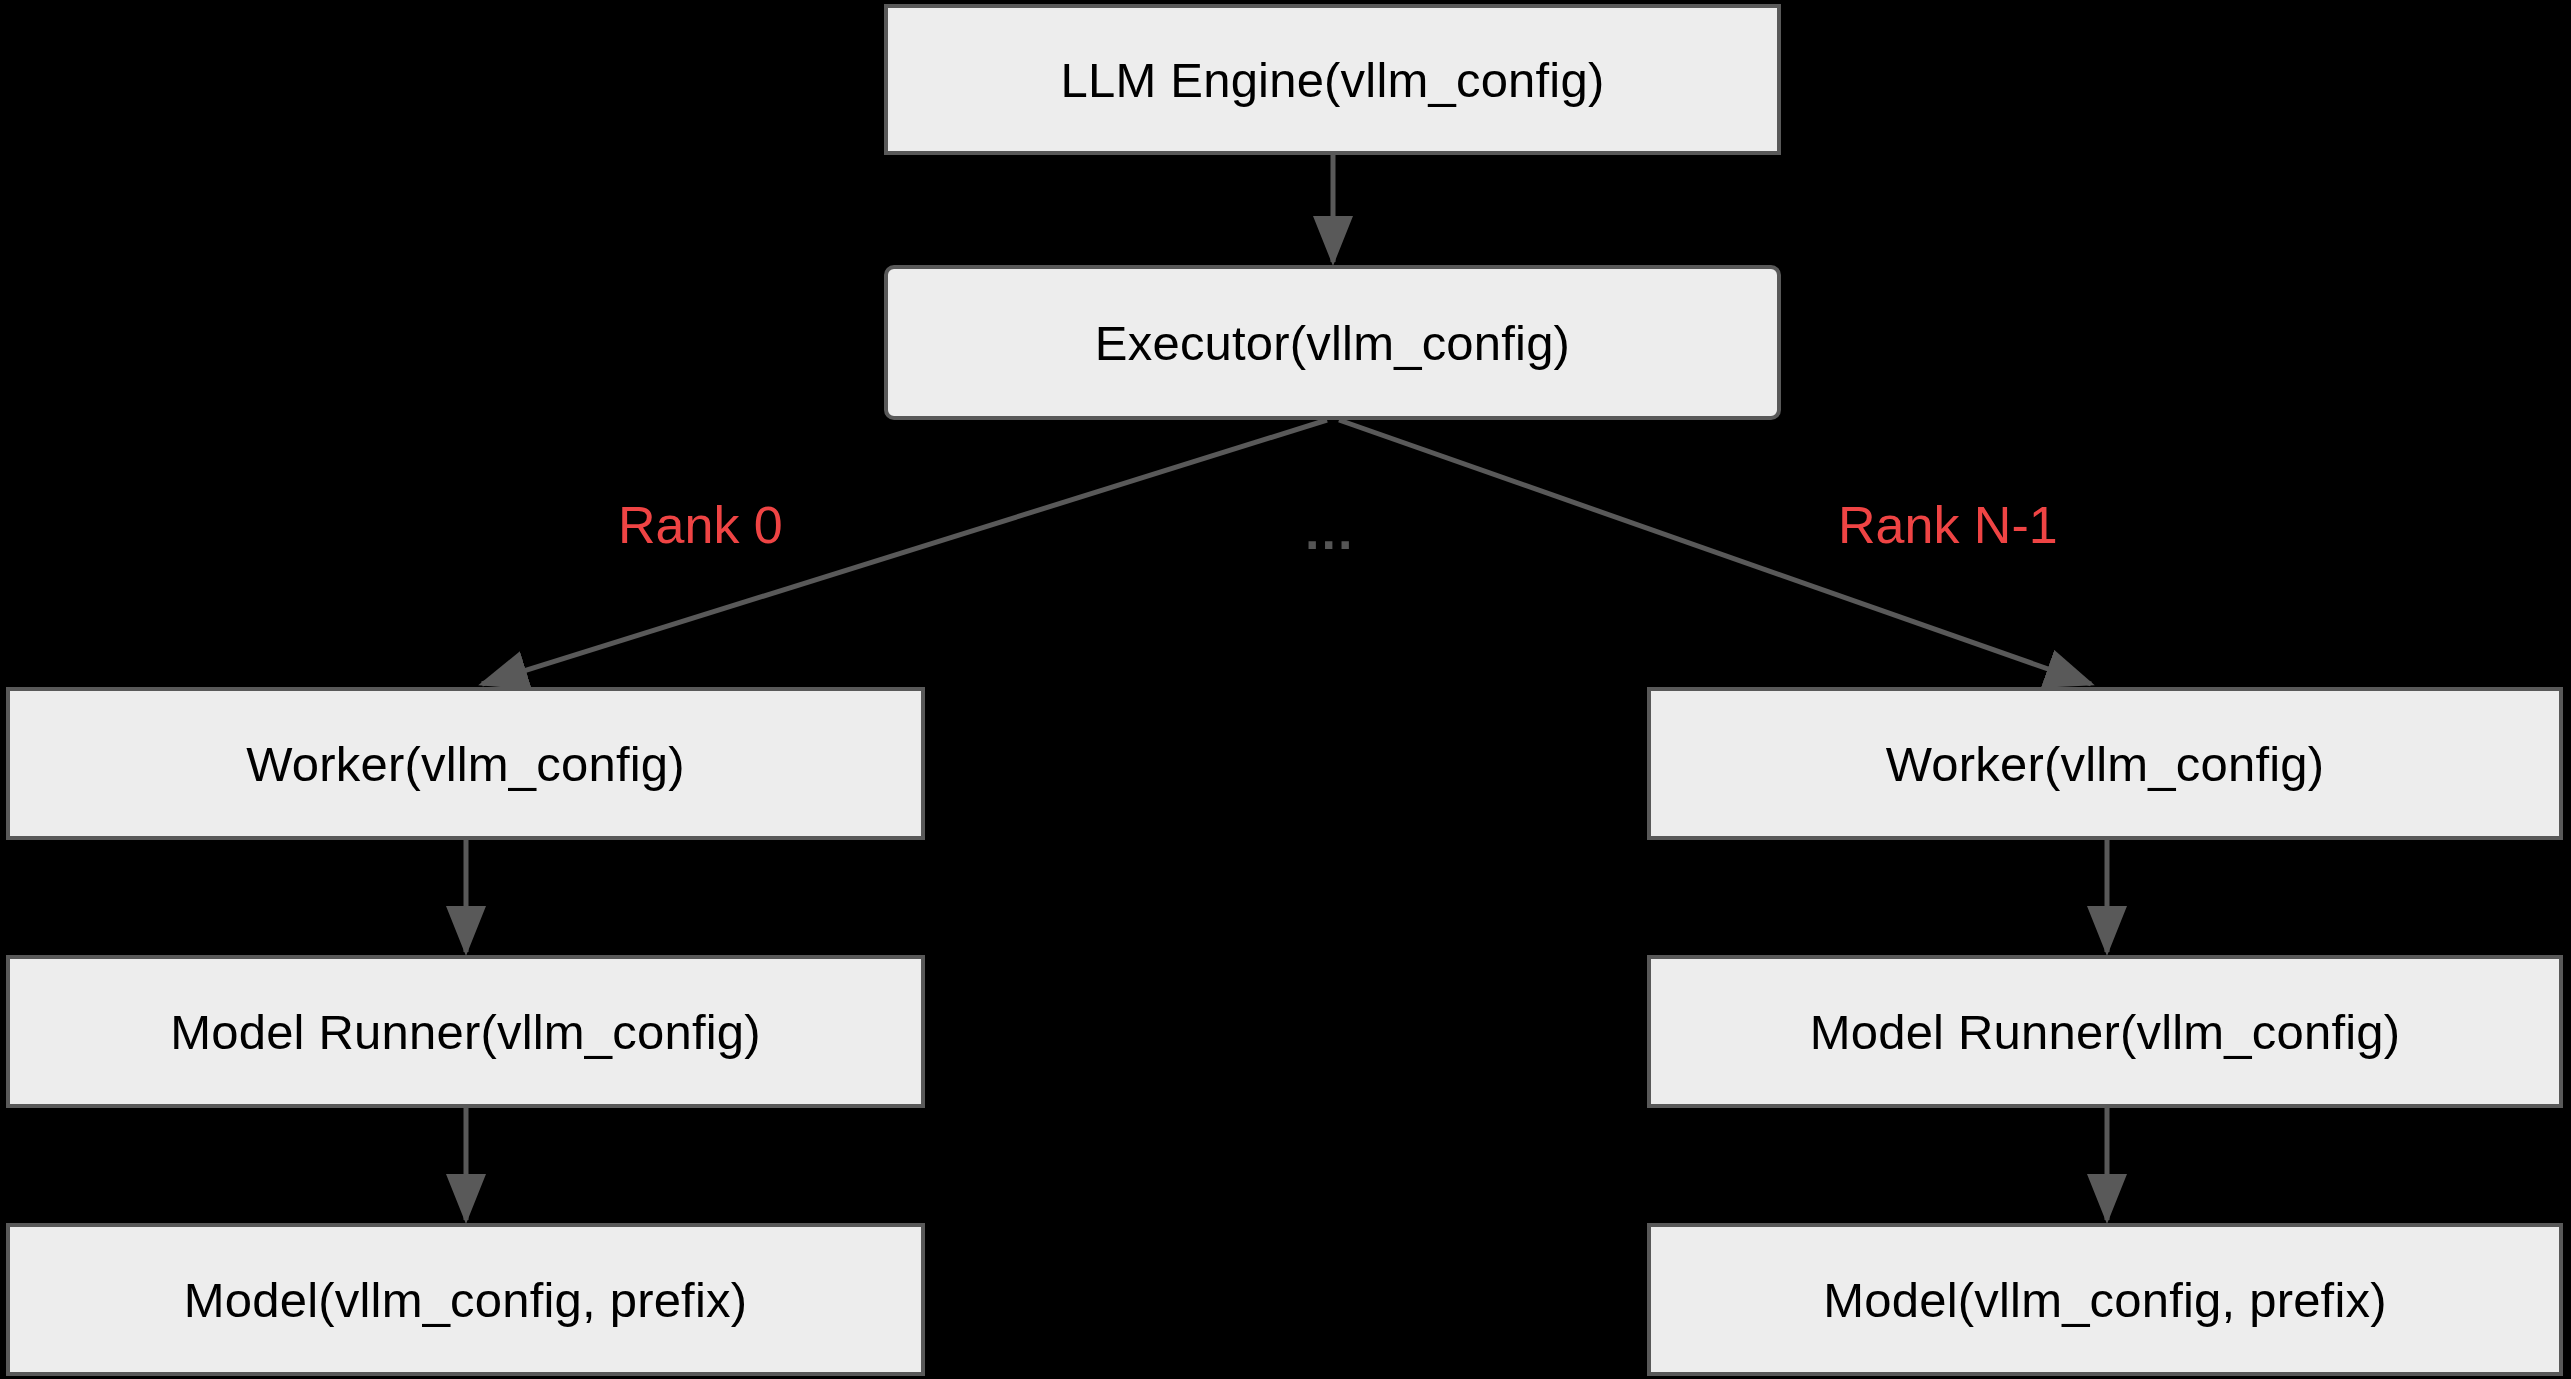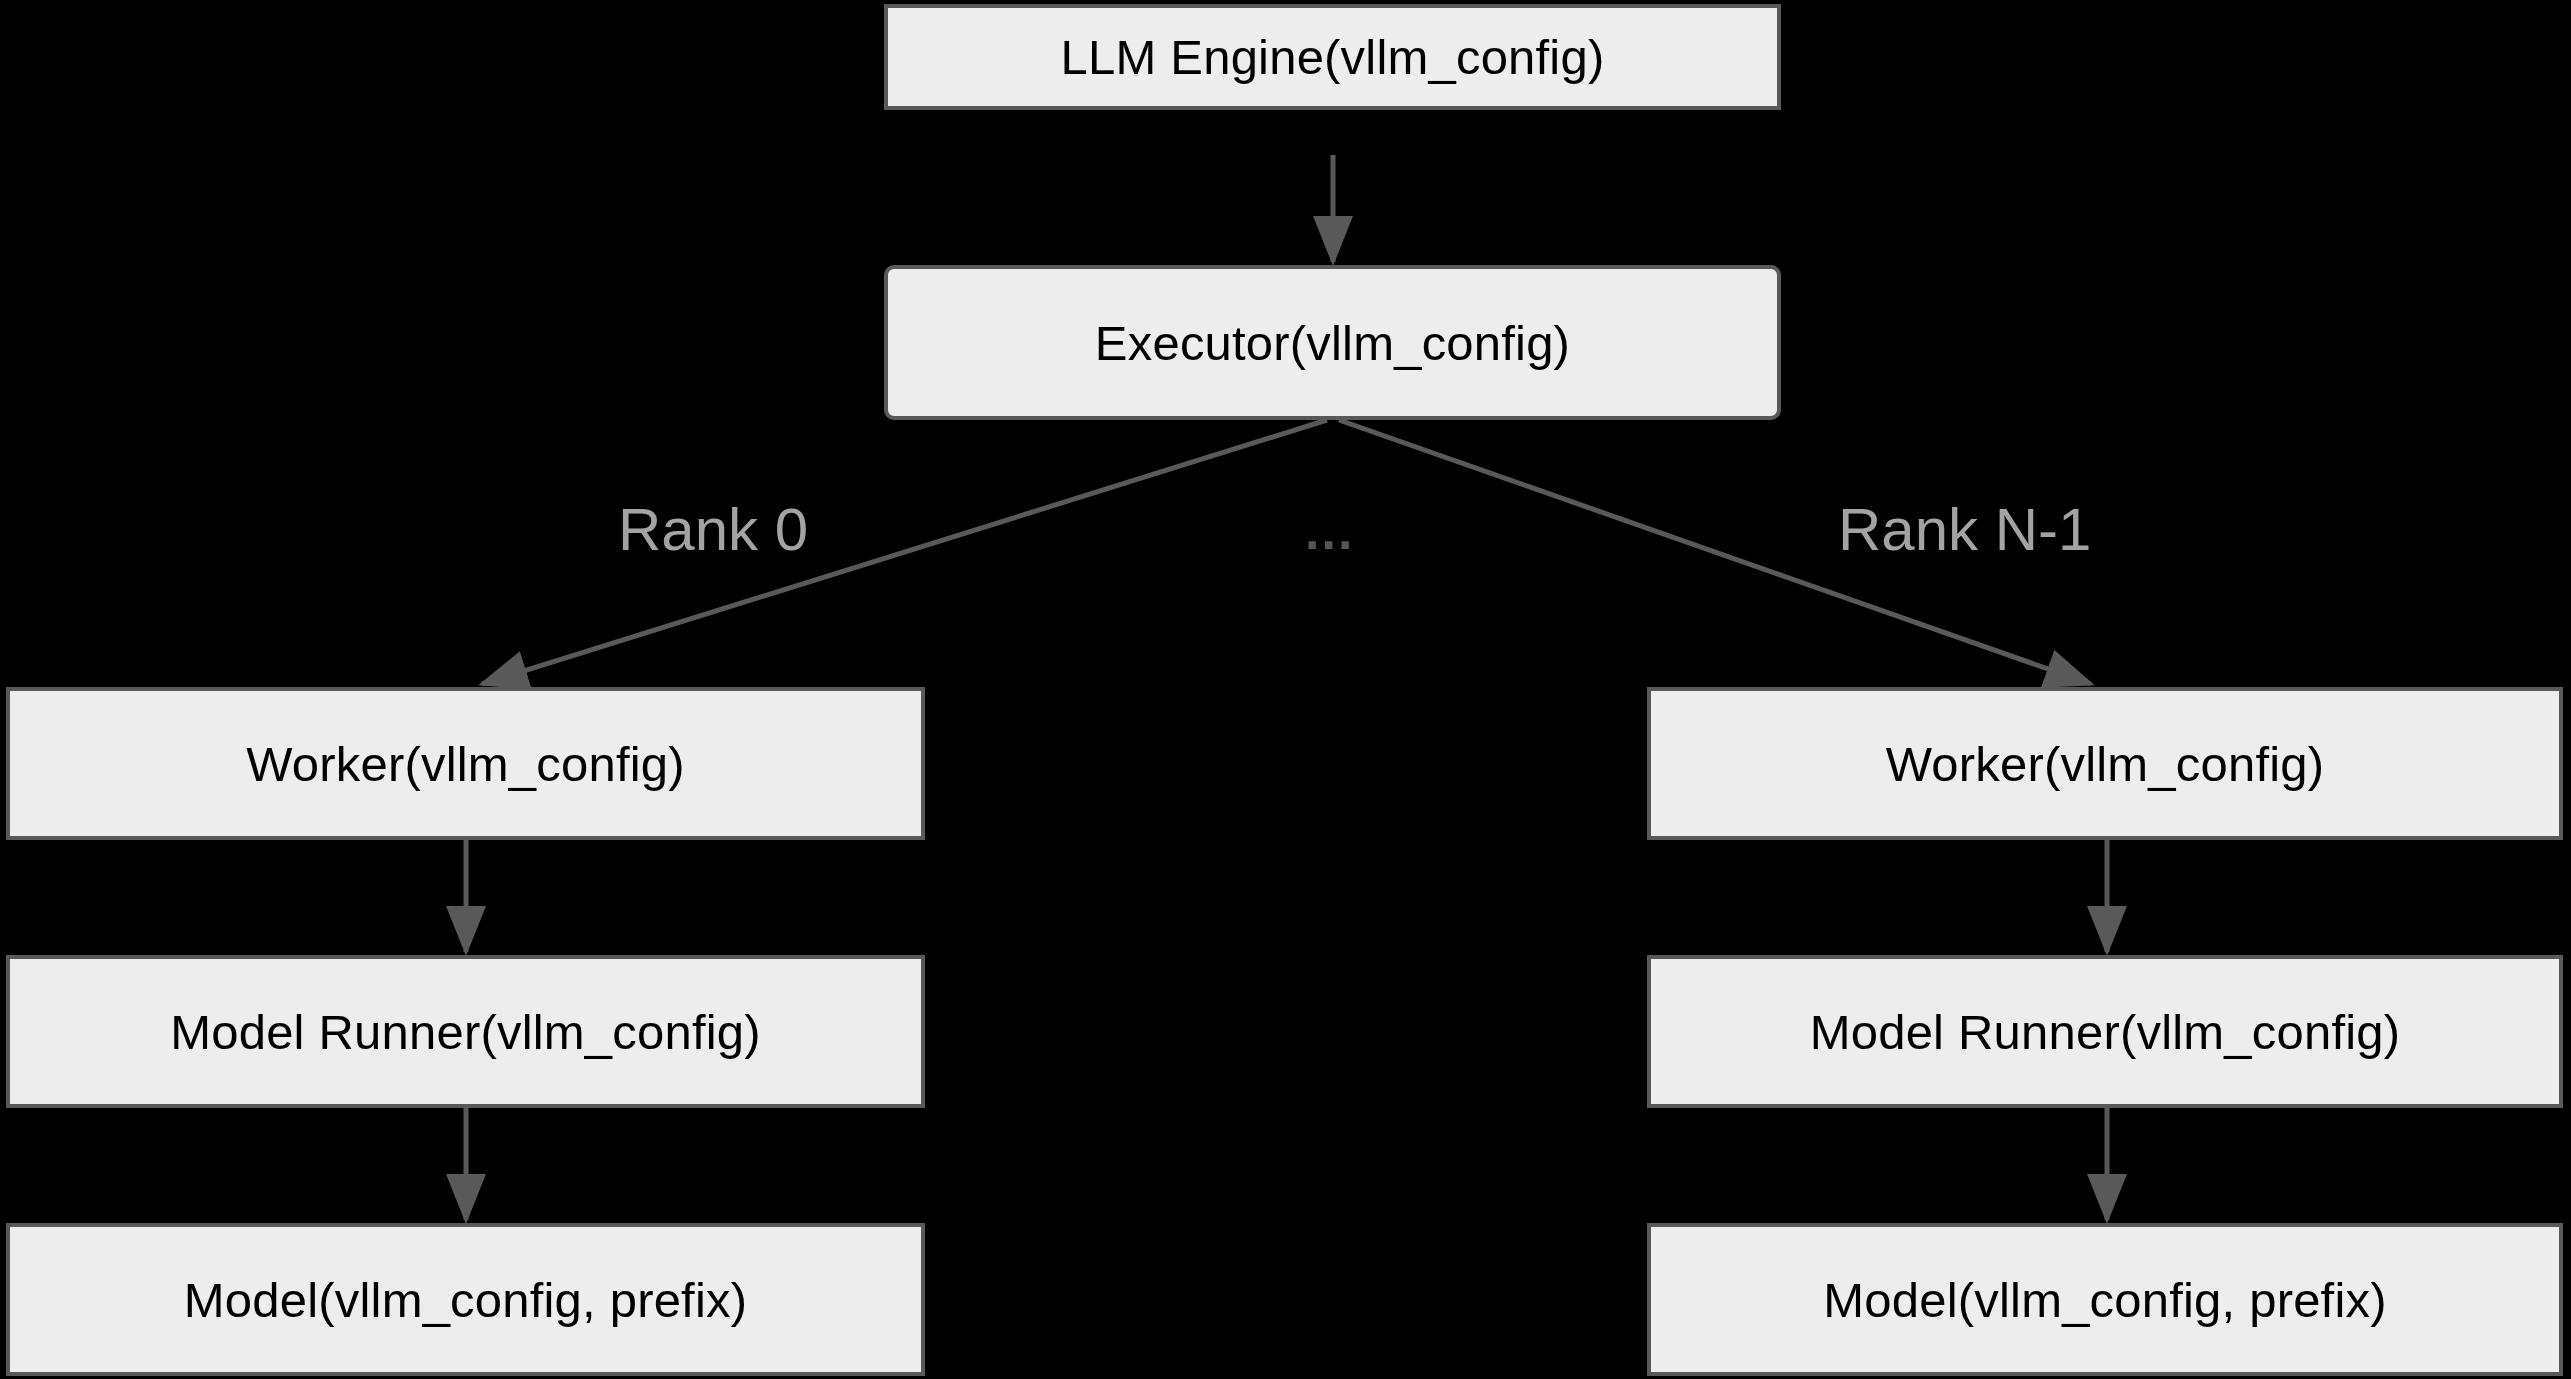--- a/index.html
+++ b/index.html
@@ -36,22 +36,22 @@
     justify-content: center;
     color: #000000;
     font-size: 49px;
     font-weight: 400;
     letter-spacing: 0.2px;
     white-space: nowrap;
     z-index: 2;
   }
   .edge-label {
     position: absolute;
-    color: #a3a3a3;
-    font-size: 60px;
+    color: #ef4444;
+    font-size: 52px;
     font-weight: 400;
     white-space: nowrap;
     z-index: 3;
   }
   .ellipsis-label {
     position: absolute;
     color: #555555;
     font-size: 52px;
     line-height: 1;
     font-weight: 700;
@@ -92,21 +92,21 @@
     </g>
 
     <g>
       <line x1="2107" y1="840" x2="2107" y2="952" stroke="#595959" stroke-width="5" marker-end="url(#arrowhead)"></line>
     </g>
     <g>
       <line x1="2107" y1="1108" x2="2107" y2="1220" stroke="#595959" stroke-width="5" marker-end="url(#arrowhead)"></line>
     </g>
   </svg>
 
-  <div class="node-box" id="node-engine" style="left:884px; top:4px; width:897px; height:106px;">
+  <div class="node-box" id="node-engine" style="left:884px; top:4px; width:897px; height:151px;">
     <span>LLM Engine(vllm_config)</span>
   </div>
 
   <div class="node-box" id="node-executor" style="left:884px; top:265px; width:897px; height:155px;border-radius:10px;">
     <span>Executor(vllm_config)</span>
   </div>
 
   <div class="node-box" id="node-worker-left" style="left:6px; top:687px; width:919px; height:153px;">
     <span>Worker(vllm_config)</span>
   </div>

